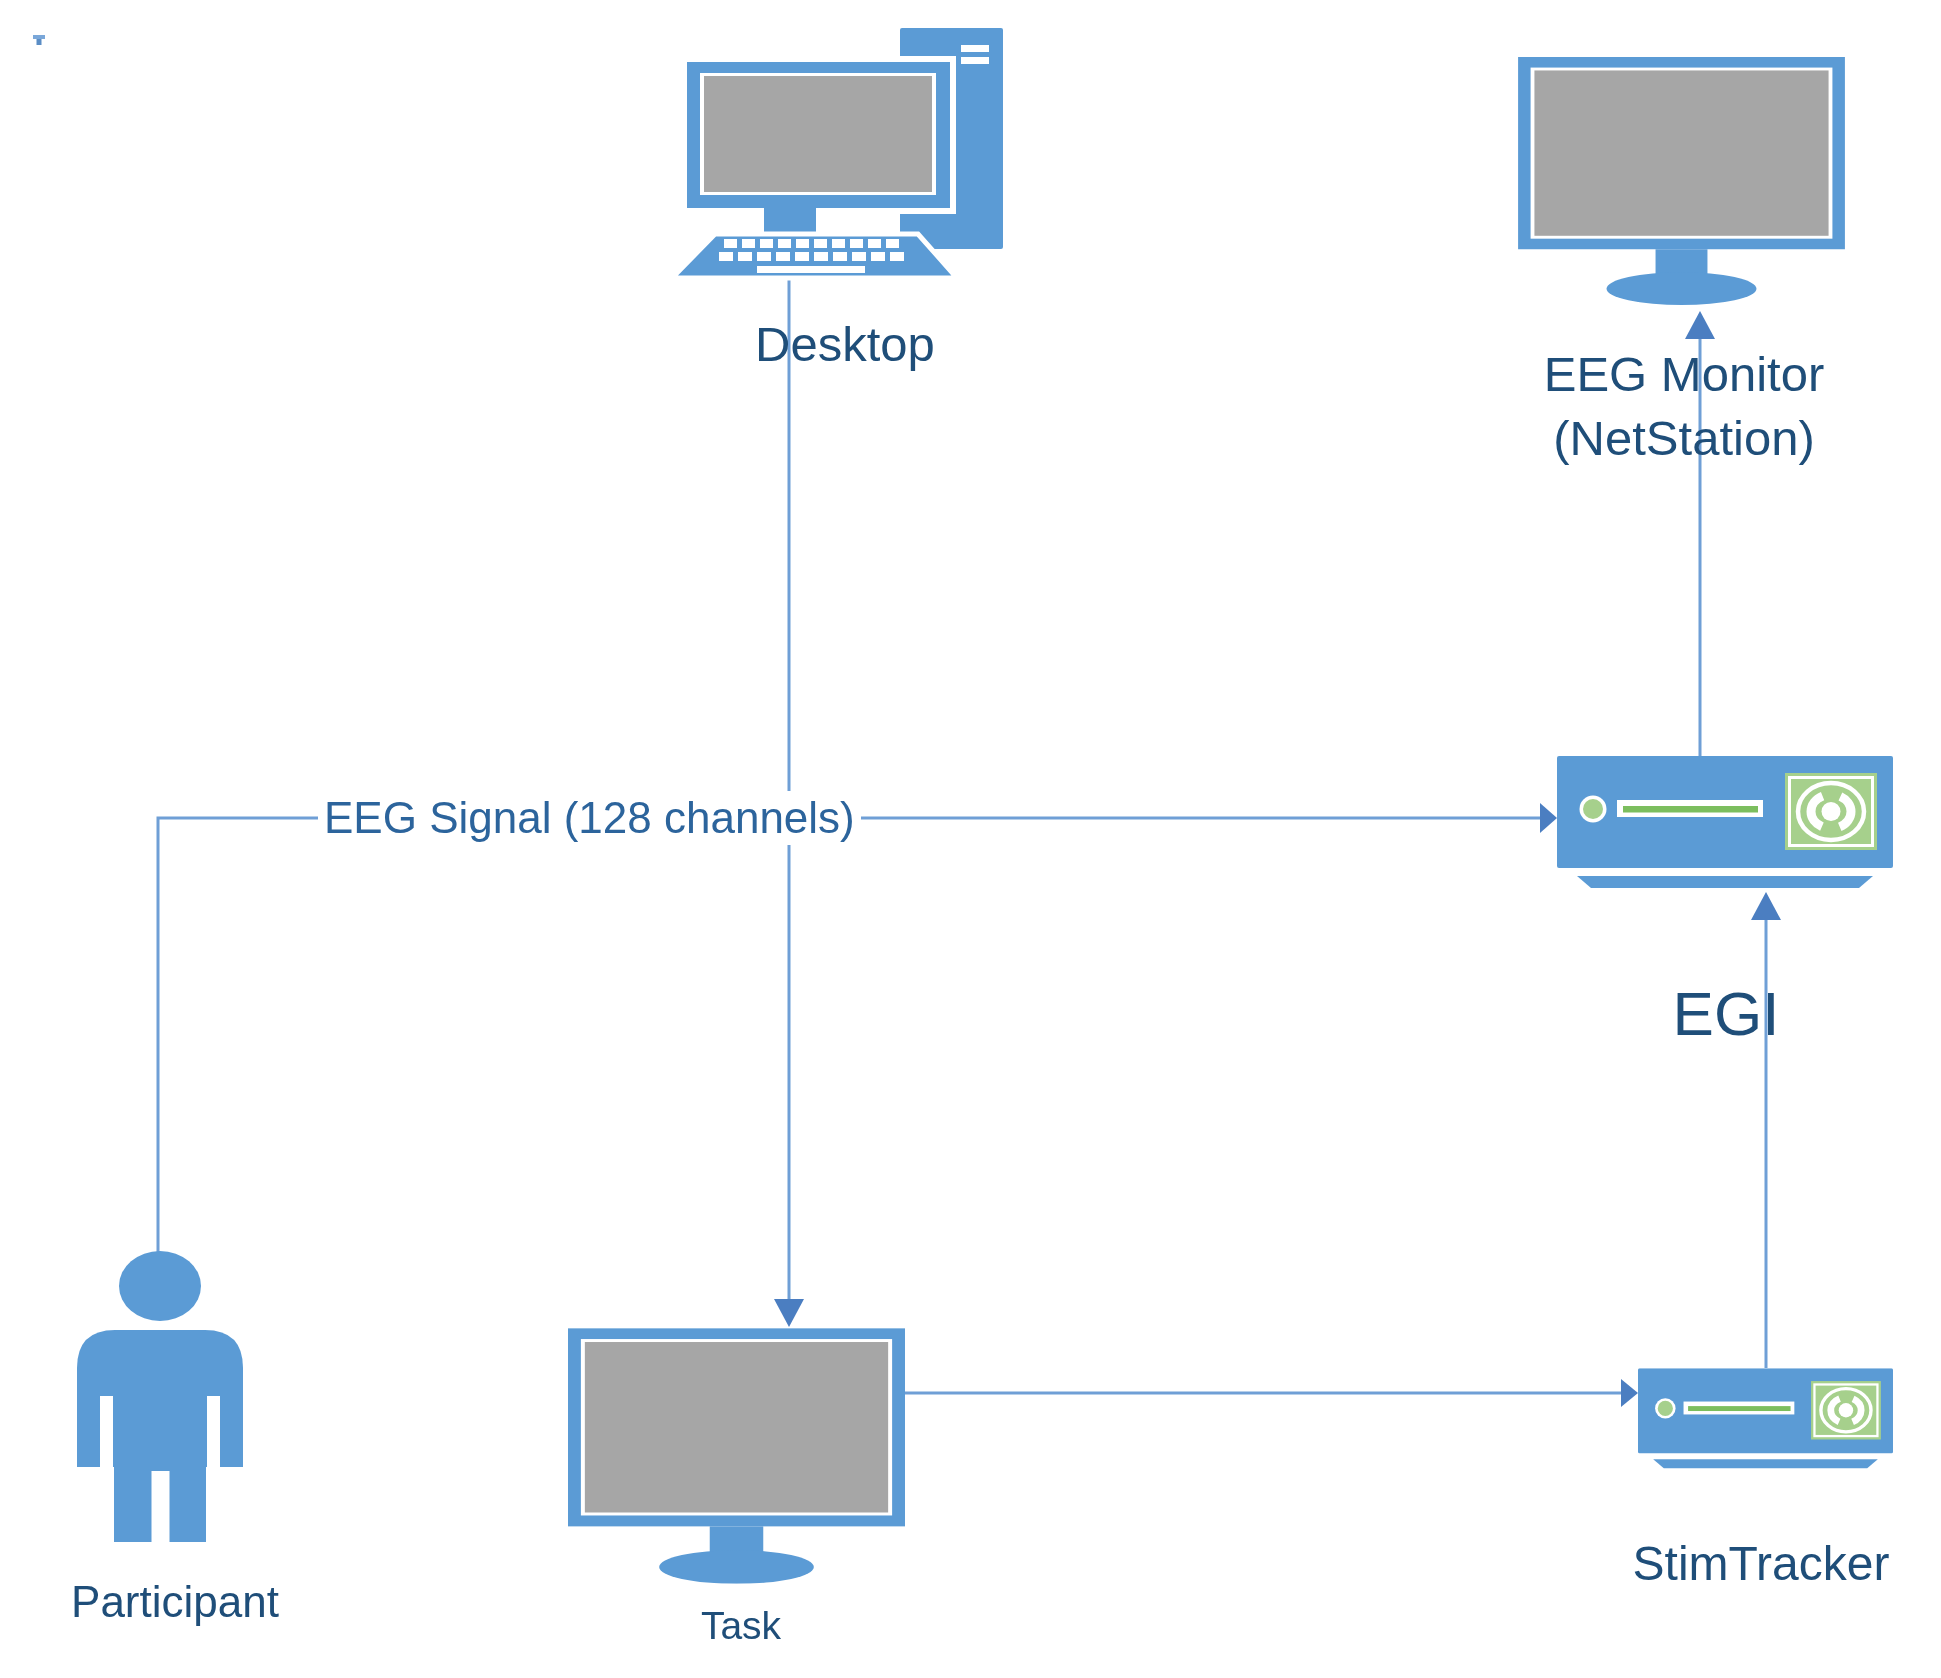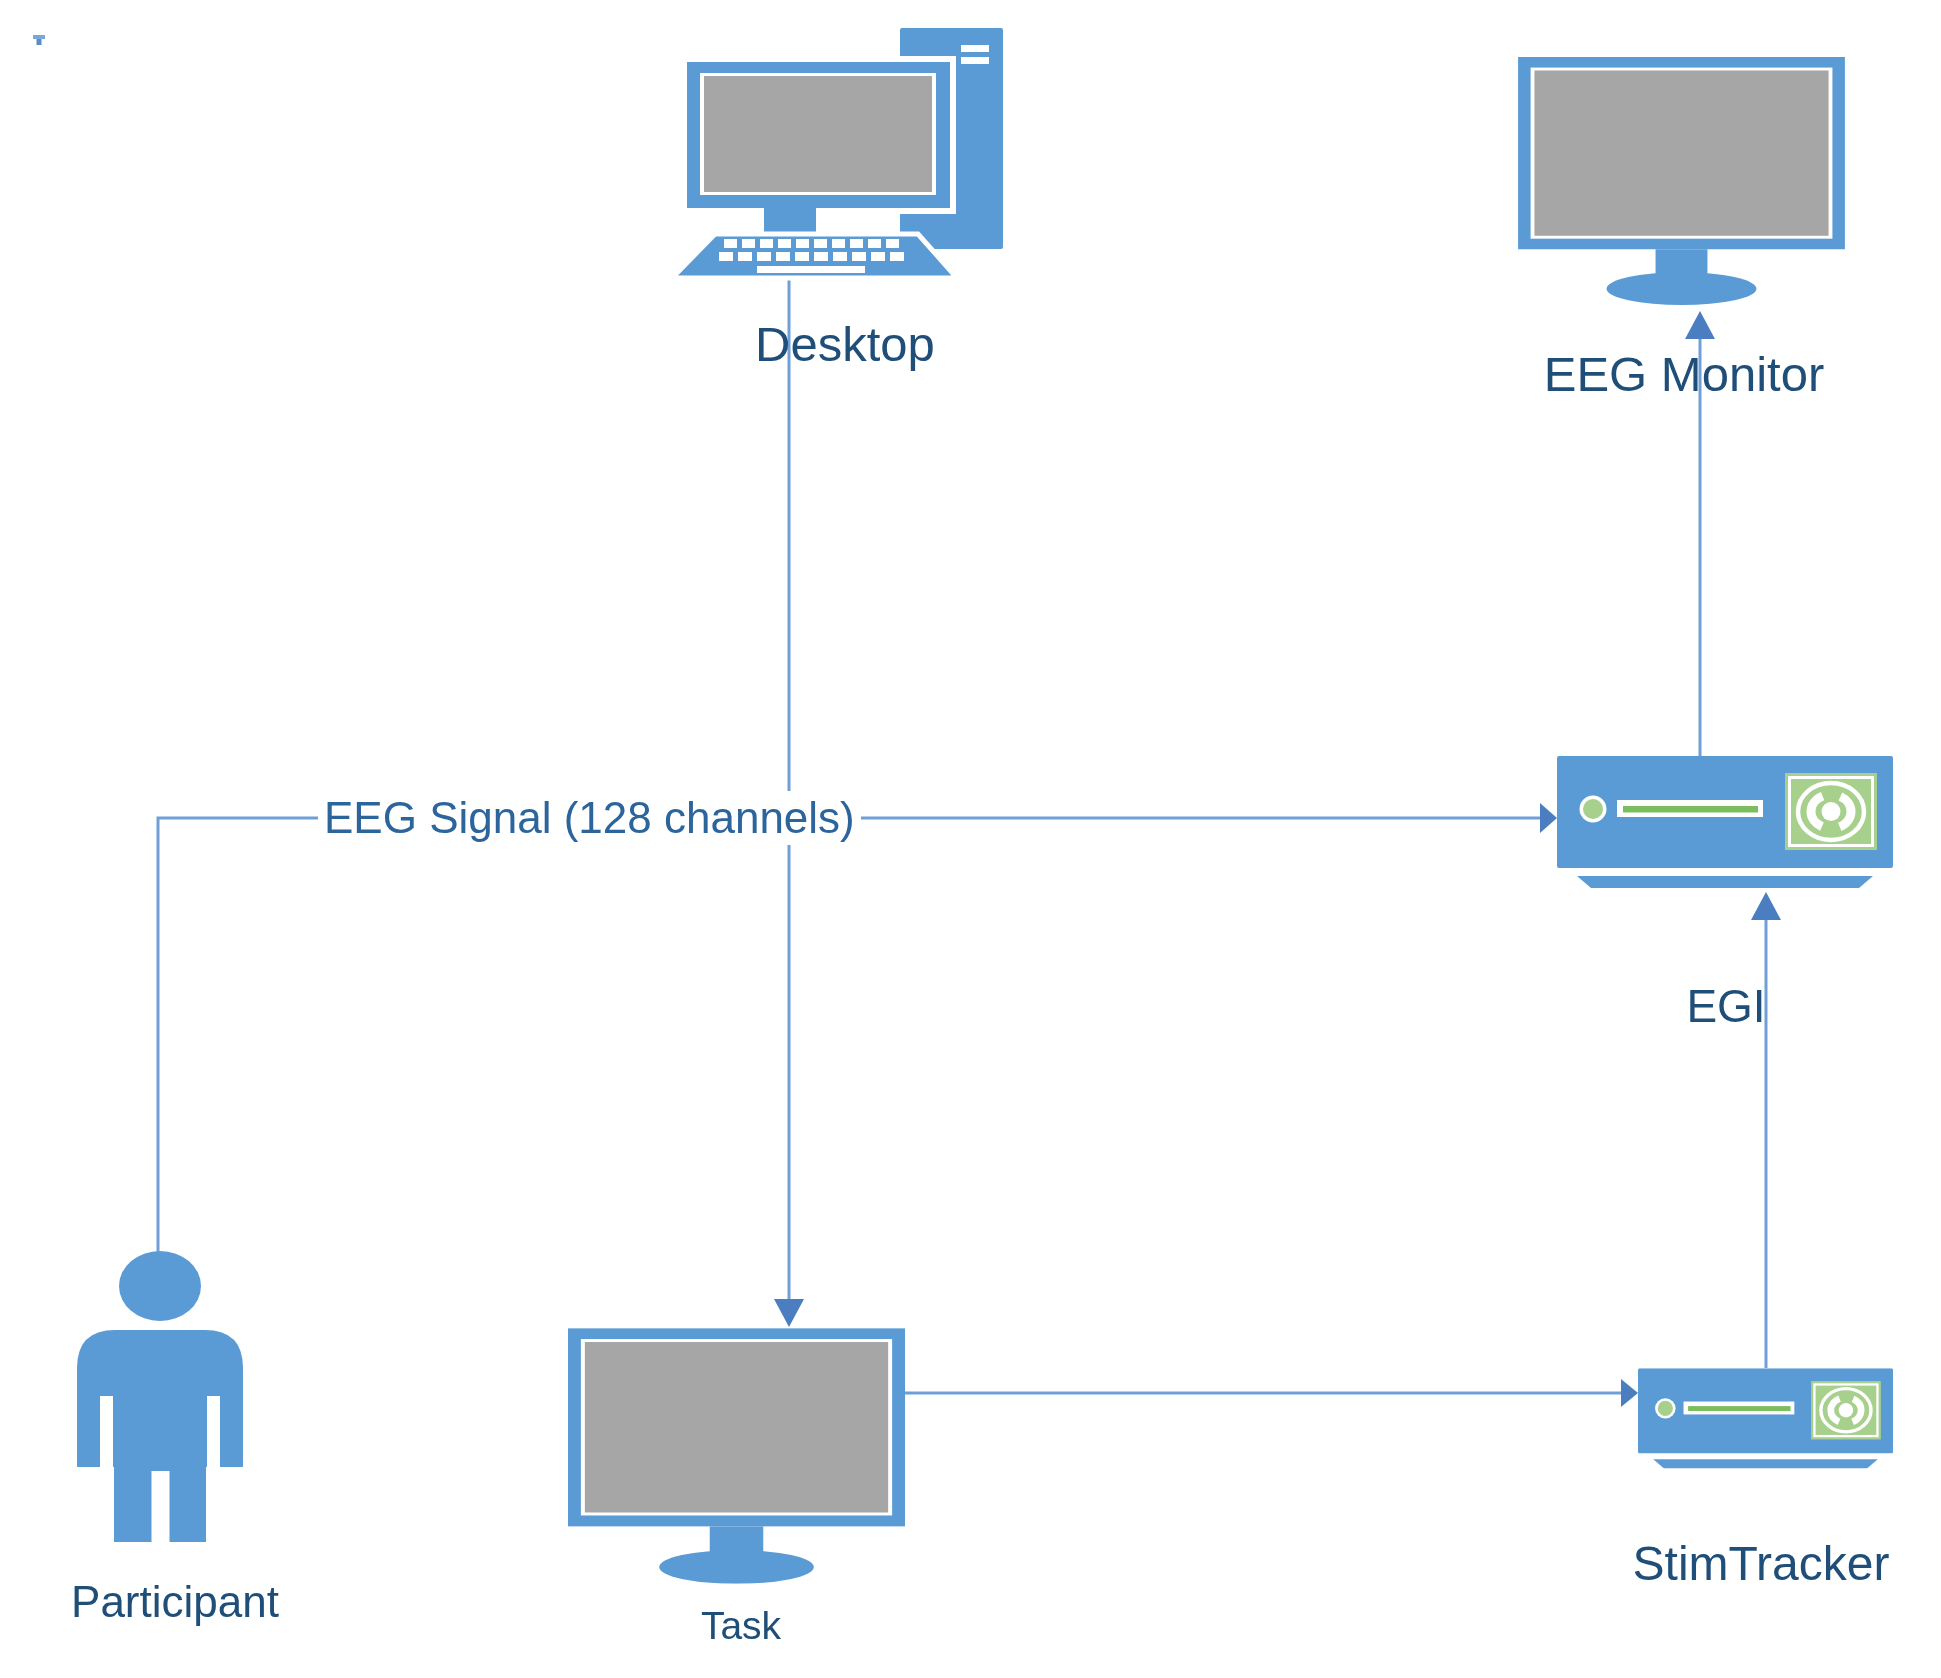--- a/index.html
+++ b/index.html
@@ -15,21 +15,21 @@
   .layer-icons{z-index:2;}
   .label{
     position:absolute;
     z-index:3;
     color:#1F4E79;
     text-align:center;
     white-space:nowrap;
     font-family:"Liberation Sans", sans-serif;
   }
   .lbl-xl{font-size:49px;line-height:1.3;}
-  .lbl-egi{font-size:46px;line-height:1;}
+  .lbl-egi{font-size:62px;line-height:1;}
   .lbl-m44{font-size:44px;line-height:1;}
   .lbl-m45{font-size:39px;line-height:1;}
   .lbl-m48{font-size:48px;line-height:1;}
   .edge-label{
     position:absolute;
     z-index:3;
     background:#ffffff;
     color:#2C649C;
     font-size:44px;
     line-height:54px;
@@ -165,20 +165,21 @@
     <rect x="114" y="1430" width="92" height="112" fill="#5B9BD5"></rect>
     <rect x="151.5" y="1471" width="18" height="72" fill="#ffffff"></rect>
   </svg>
 
   <div class="label lbl-xl two-line" style="left:595px;top:313px;width:500px;">
     <span>Desktop</span>
   </div>
 
   <div class="label lbl-xl two-line" style="left:1434px;top:343px;width:500px;">
     <span>EEG Monitor</span>
+    <span>(NetStation)</span>
   </div>
 
   <div class="edge-label" style="left:278px;top:791px;">EEG Signal (128 channels)</div>
 
   <div class="label lbl-egi" style="left:1646px;top:983px;width:160px;">EGI</div>
 
   <div class="label lbl-m44" style="left:25px;top:1559px;width:300px;margin-top:21px;">Participant</div>
 
   <div class="label lbl-m45" style="left:591px;top:1606px;width:300px;">Task</div>
 

